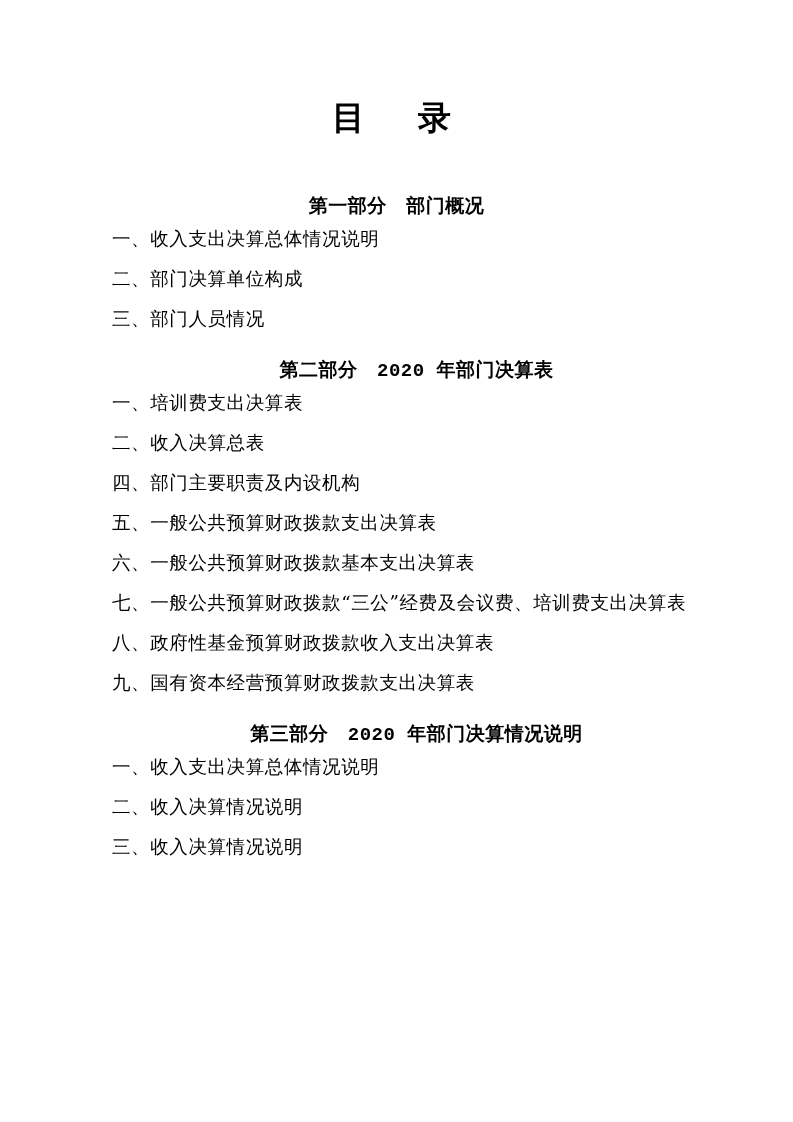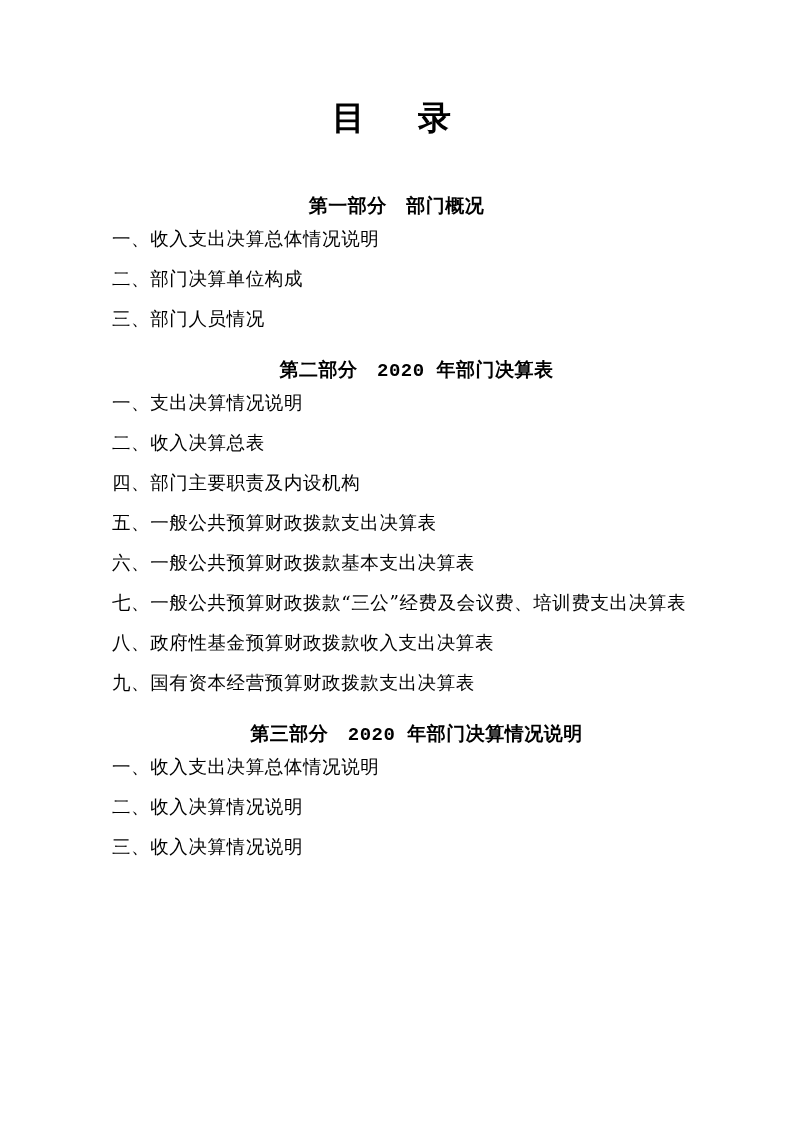--- a/index.html
+++ b/index.html
@@ -68,21 +68,21 @@
 
   <div class="section-heading sec1">第一部分　部门概况</div>
   <ul class="toc-list">
     <li class="toc-item"><span class="num">一、</span><span class="txt">收入支出决算总体情况说明</span></li>
     <li class="toc-item"><span class="num">二、</span><span class="txt">部门决算单位构成</span></li>
     <li class="toc-item"><span class="num">三、</span><span class="txt">部门人员情况</span></li>
   </ul>
 
   <div class="section-heading sec2">第二部分　2020 年部门决算表</div>
   <ul class="toc-list">
-    <li class="toc-item"><span class="num">一、</span><span class="txt">支出决算情况说明</span></li>
+    <li class="toc-item"><span class="num">一、</span><span class="txt">培训费支出决算表</span></li>
     <li class="toc-item"><span class="num">二、</span><span class="txt">收入决算总表</span></li>
     <li class="toc-item"><span class="num">四、</span><span class="txt">部门主要职责及内设机构</span></li>
     <li class="toc-item"><span class="num">五、</span><span class="txt">一般公共预算财政拨款支出决算表</span></li>
     <li class="toc-item"><span class="num">六、</span><span class="txt">一般公共预算财政拨款基本支出决算表</span></li>
     <li class="toc-item"><span class="num">七、</span><span class="txt">一般公共预算财政拨款“三公”经费及会议费、培训费支出决算表</span></li>
     <li class="toc-item"><span class="num">八、</span><span class="txt">政府性基金预算财政拨款收入支出决算表</span></li>
     <li class="toc-item"><span class="num">九、</span><span class="txt">国有资本经营预算财政拨款支出决算表</span></li>
   </ul>
 
   <div class="section-heading sec3">第三部分　2020 年部门决算情况说明</div>

